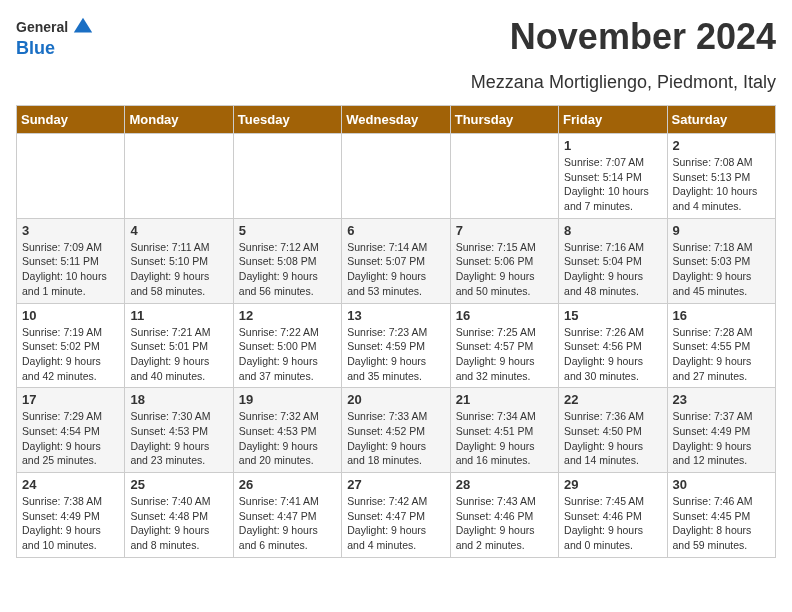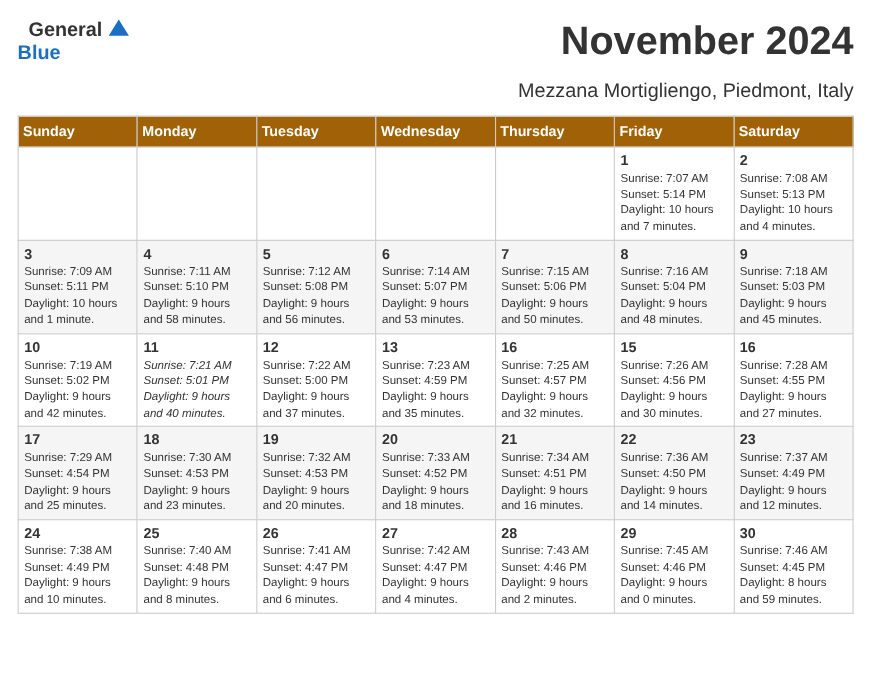--- a/index.html
+++ b/index.html
@@ -20,24 +20,23 @@
       display: flex;
       flex-direction: column;
       align-items: flex-start;
     }
     .logo-text {
       display: flex;
       align-items: center;
       gap: 2px;
     }
     .logo-general {
-      font-size: 18px;
-      font-weight: bold;
-      color: #333;
-      margin-left: 10px;
+      font-size: 14px;
+      font-weight: bold;
+      color: #333;
     }
     .logo-blue {
       font-size: 18px;
       font-weight: bold;
       color: #1a6fc4;
     }
     .logo-icon {
       width: 22px;
       height: 22px;
       margin-left: 2px;
@@ -194,21 +193,21 @@
       </tr>
       <tr>
         <td>
           <span class="day-number">10</span>
           <div class="day-info" style="white-space: pre-line;">Sunrise: 7:19 AM
 Sunset: 5:02 PM
 Daylight: 9 hours and 42 minutes.</div>
         </td>
         <td>
           <span class="day-number">11</span>
-          <div class="day-info" style="white-space: pre-line; font-style: italic;">Sunrise: 7:21 AM
+          <div class="day-info" style="white-space: pre-line;">Sunrise: 7:21 AM
 Sunset: 5:01 PM
 Daylight: 9 hours and 40 minutes.</div>
         </td>
         <td>
           <span class="day-number">12</span>
           <div class="day-info" style="white-space: pre-line;">Sunrise: 7:22 AM
 Sunset: 5:00 PM
 Daylight: 9 hours and 37 minutes.</div>
         </td>
         <td>

